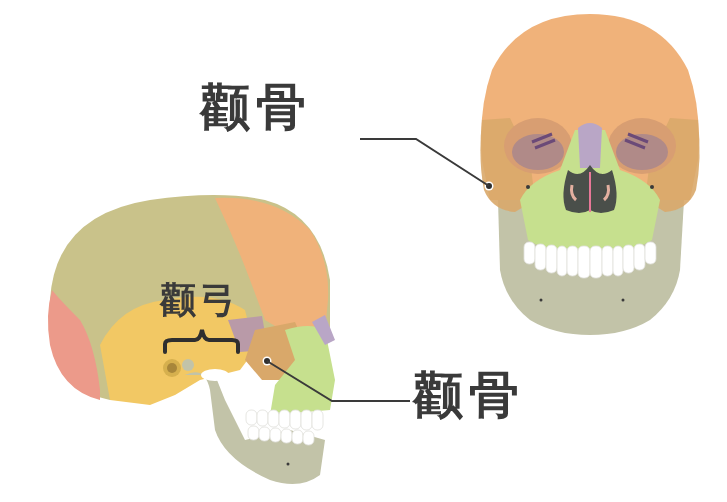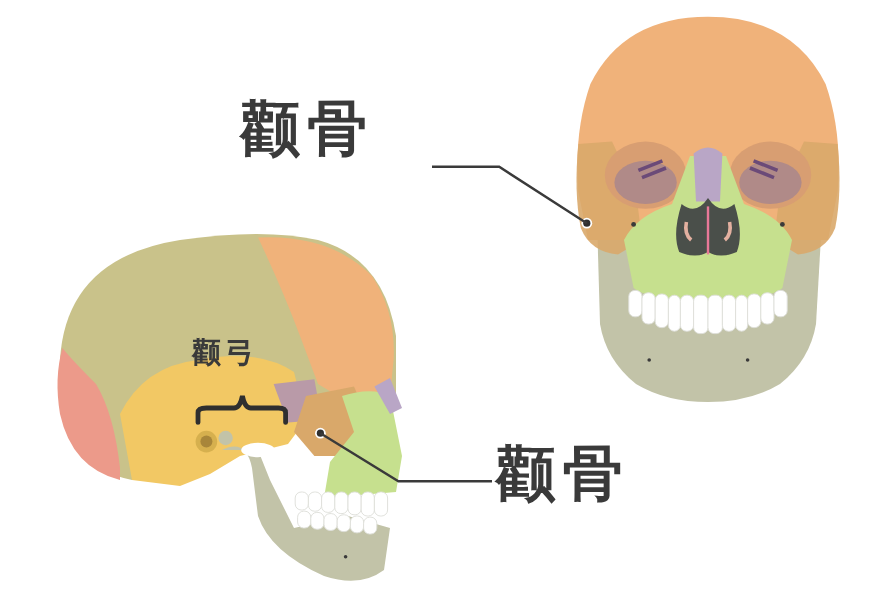--- a/index.html
+++ b/index.html
@@ -9,21 +9,21 @@
     .label {
       position: absolute;
       color: #3a3a3a;
       font-family: "DejaVu Sans", sans-serif;
       font-weight: bold;
       white-space: nowrap;
       letter-spacing: 6px;
       line-height: 1;
     }
     .label-top { left: 200px; top: 82px; font-size: 50px; }
-    .label-arch { left: 160px; top: 282px; font-size: 24px; letter-spacing: 4px; }
+    .label-arch { left: 160px; top: 282px; font-size: 36px; letter-spacing: 4px; }
     .label-bottom { left: 413px; top: 370px; font-size: 50px; }
   </style>
 </head>
 <body>
 
 <div class="stage">
   <svg class="art" viewBox="0 0 727 502" xmlns="http://www.w3.org/2000/svg">
 
     <g>
 

